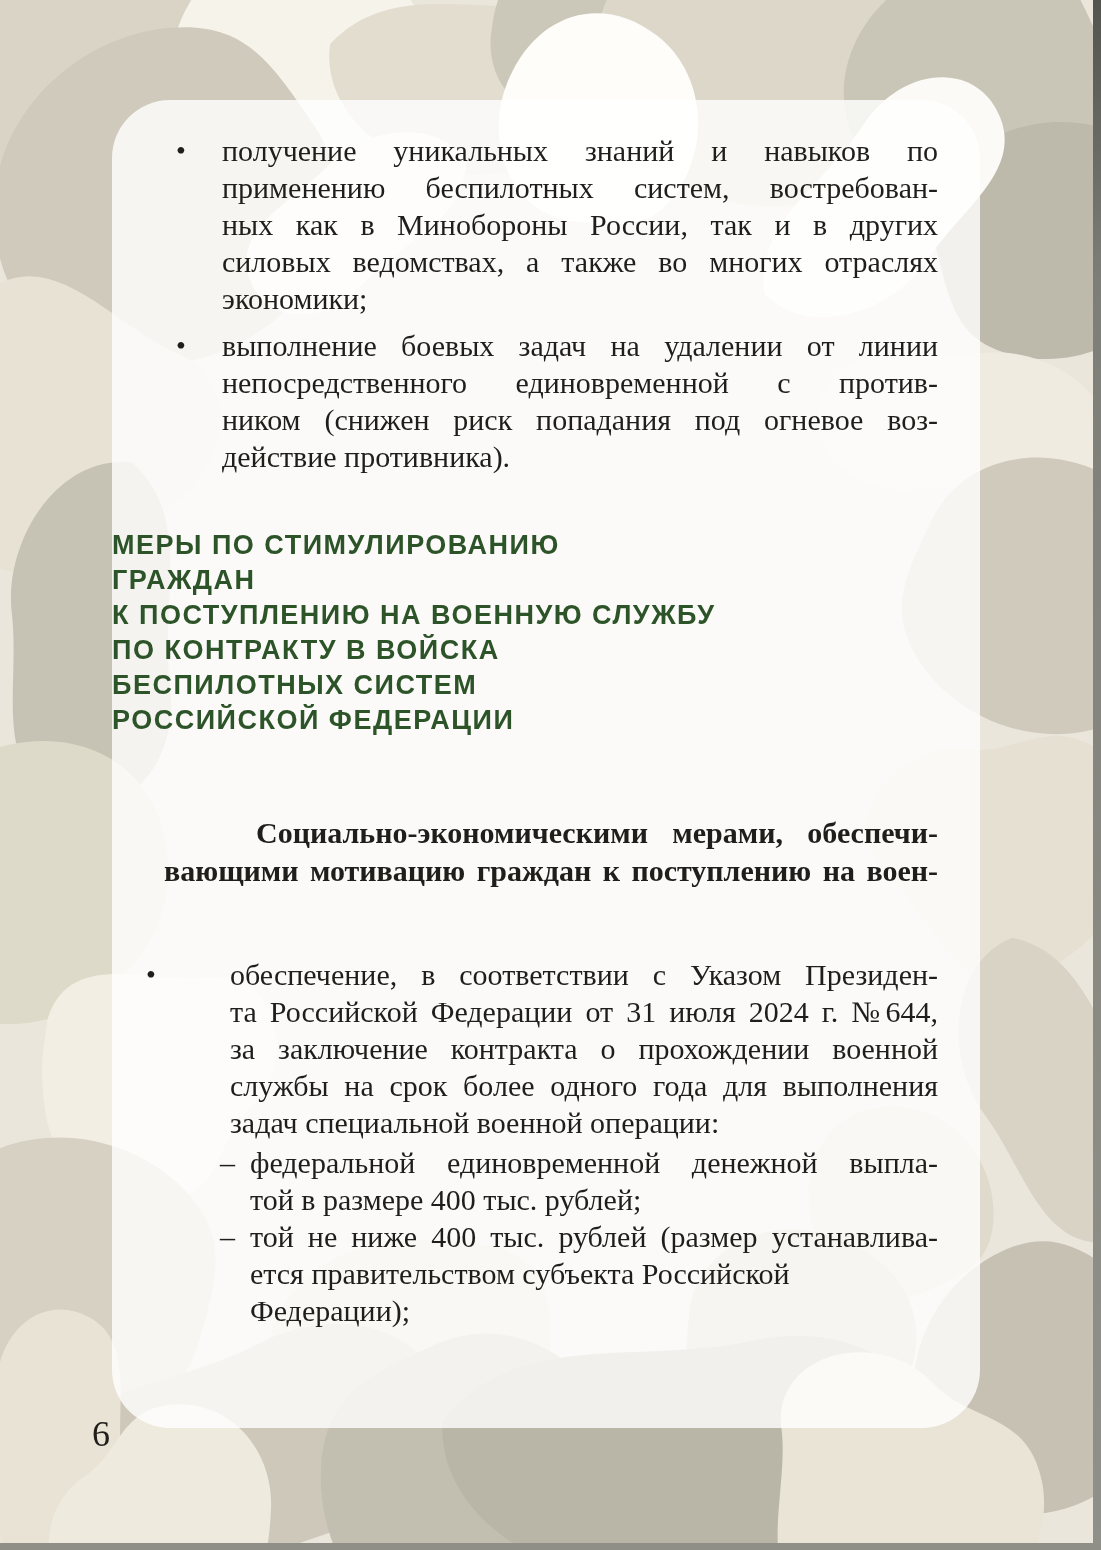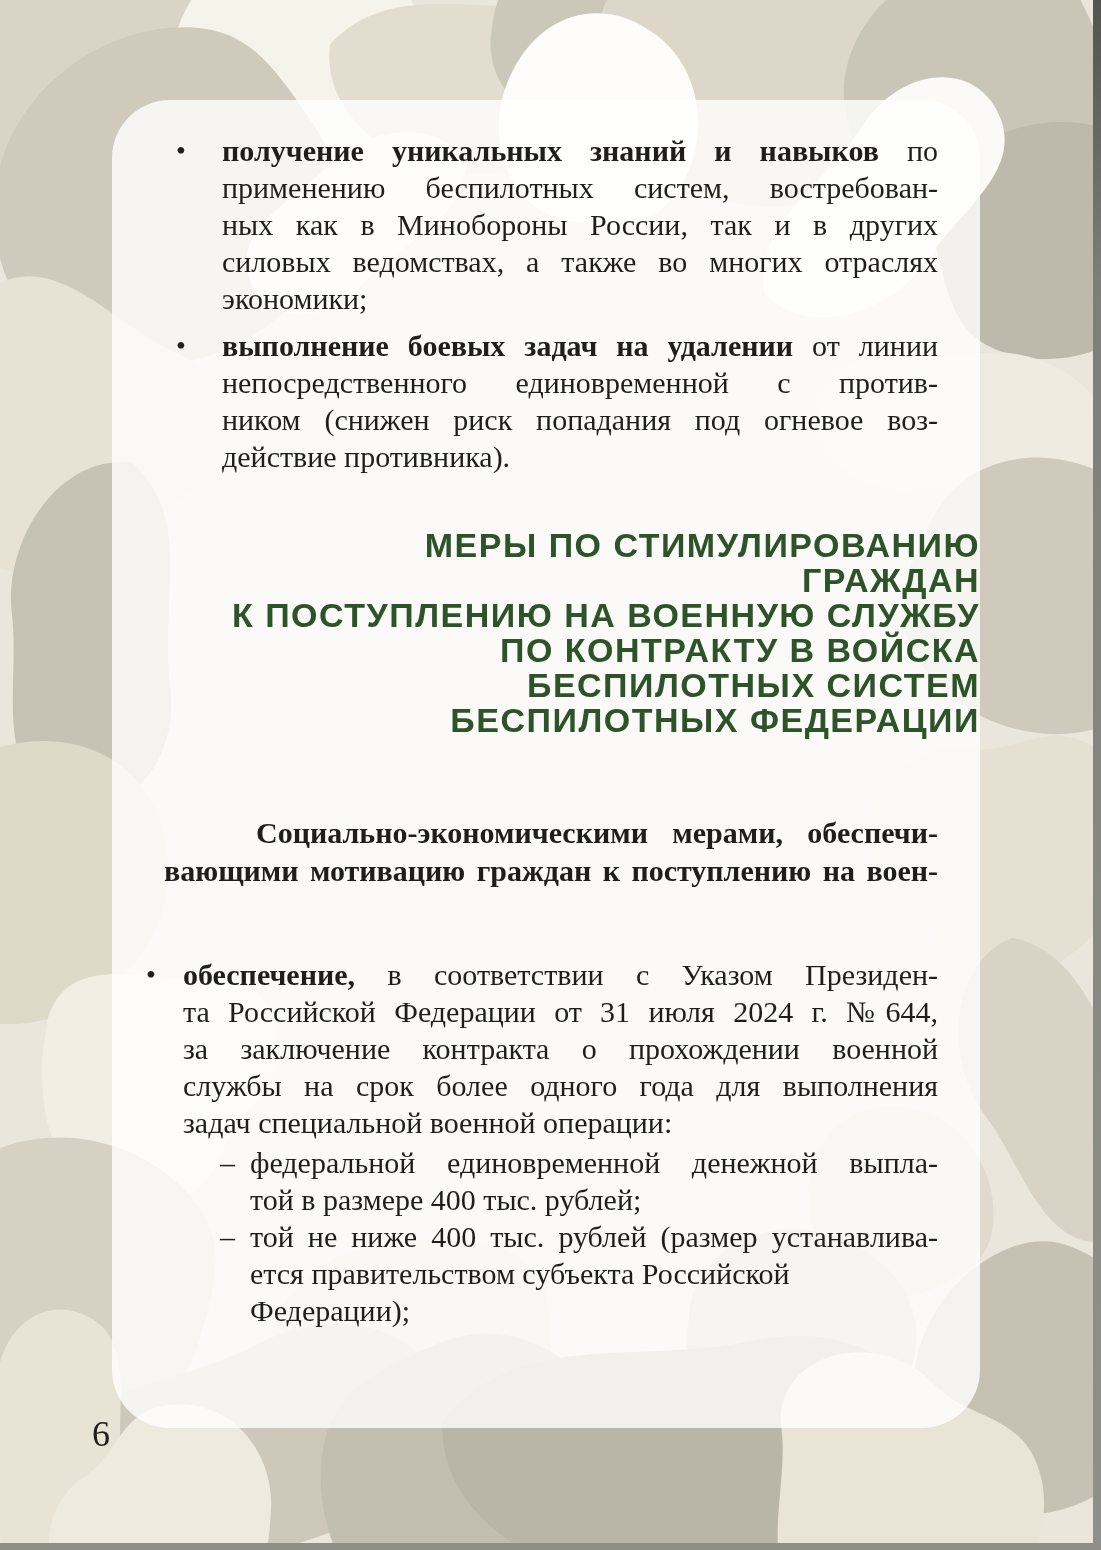--- a/index.html
+++ b/index.html
@@ -22,40 +22,40 @@
   .edge-bottom{position:absolute;left:0;bottom:0;width:1101px;height:7px;background:#8f8f88;}
   .card{
     position:absolute;left:112px;top:100px;width:868px;height:1328px;
     background:rgba(255,255,255,0.80);
     border-radius:58px;
   }
   
   .tline{font-size:30px;line-height:37px;}
   .jl{text-align:justify;text-align-last:justify;}
   .ll{text-align:left;}
-  b{font-weight:bold;}
+  b{font-weight:normal;}
   
   .benefits{position:absolute;left:0;top:32px;right:42px;}
   .b-item{position:relative;padding-left:110px;}
   .b-item + .b-item{margin-top:10px;}
   .benefits .marker{position:absolute;left:64px;top:0;font-size:28px;line-height:37px;}
   
   .heading{
     position:absolute;left:0;right:0;top:428px;
-    text-align:right;color:var(--green);
+    text-align:left;color:var(--green);
     font-family:"Liberation Sans", sans-serif;
-    font-weight:bold;font-size:34px;line-height:35px;letter-spacing:1.5px;
+    font-weight:bold;font-size:27px;line-height:35px;letter-spacing:1.5px;
   }
   
   .intro{position:absolute;left:52px;right:42px;top:714px;font-weight:bold;}
   .intro .tline{line-height:38px;}
   .intro .first{text-indent:92px;}
   
   .provision{position:absolute;left:0;top:856px;right:42px;}
-  .provision .p-body{padding-left:71px;}
+  .provision .p-body{padding-left:118px;}
   .provision .marker{position:absolute;left:34px;top:0;font-size:28px;line-height:37px;}
   
   .payments{position:absolute;left:138px;top:1044px;right:42px;}
   .pay-first{position:relative;}
   .pay-first .dash{position:absolute;left:-30px;top:0;}
   .footer-num{
     position:absolute;left:92px;top:1414px;
     font-size:36px;line-height:40px;
   }
 </style>
@@ -125,21 +125,21 @@
         <div class="tline ll">действие противника).</div>
       </li>
     </ul>
 
     <header class="heading">
       <div>МЕРЫ ПО СТИМУЛИРОВАНИЮ</div>
       <div>ГРАЖДАН</div>
       <div>К ПОСТУПЛЕНИЮ НА ВОЕННУЮ СЛУЖБУ</div>
       <div>ПО КОНТРАКТУ В ВОЙСКА</div>
       <div>БЕСПИЛОТНЫХ СИСТЕМ</div>
-      <div>БЕСПИЛОТНЫХ ФЕДЕРАЦИИ</div>
+      <div>РОССИЙСКОЙ ФЕДЕРАЦИИ</div>
     </header>
 
     <section class="intro">
       <div class="tline jl first">Социально-экономическими мерами, обеспечи-</div>
       <div class="tline jl">вающими мотивацию граждан к поступлению на воен-</div>
     </section>
 
     <section class="provision">
       <span class="marker">•</span>
       <div class="p-body">

